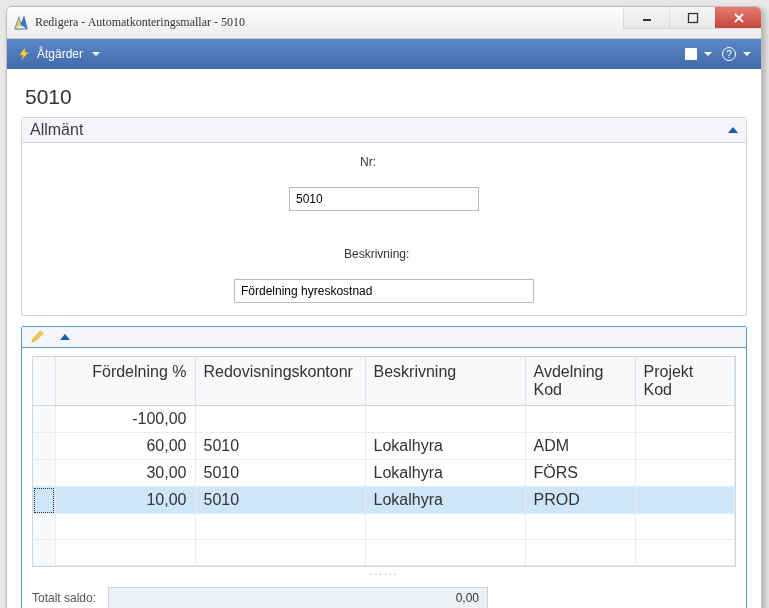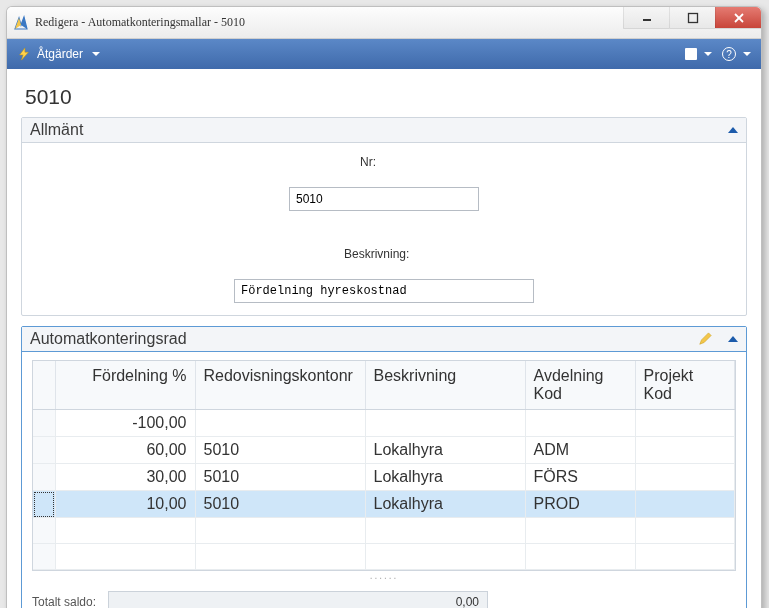--- a/index.html
+++ b/index.html
@@ -45,21 +45,21 @@
     .panel-head.blue { border-color:#5d9ad5; }
     .panel.blue { border-color:#5d9ad5; }
     .chev { width:0; height:0; border-left:5px solid transparent; border-right:5px solid transparent; border-bottom:6px solid #1c5bab; }
     .pencil { width:14px; height:14px; margin-right:8px; }
     .panel-body { padding:12px; font-size:12px; color:#333; }
     .form-row { display:flex; align-items:center; gap:18px;flex-direction:column; }
     .field-label { width:48px; }
     .field-label2 { width:80px; }
     .text-input { border:1px solid #b6bcc4; height:24px; font-size:12px; padding:0 6px; }
     .text-input.nr { width:190px; }
-    .text-input.desc { width:300px;font-family:Liberation Mono, monospace; }
+    .text-input.desc { width:300px; }
     .table-wrap { border:1px solid #cfd6de; }
     table { border-collapse: collapse; width:100%; font-size:16px; color:#333; }
     th { background:#f7f9fb; border-right:1px solid #dfe4ea; border-bottom:1px solid #cfd6de; text-align:left; padding:6px 8px; font-weight:normal; vertical-align:top; height:40px; }
     th:first-child { width:22px; }
     th.col-ford { width:140px; text-align:right;}
     th.col-red { width:170px; }
     th.col-besk { width:160px; }
     th.col-avd { width:110px; }
     td { border-right:1px solid #e8ecef; border-bottom:1px solid #e8ecef; padding:4px 8px; height:26px; }
     td.rowhead { background:#f7f9fb; }
@@ -143,21 +143,20 @@
           <input class="text-input nr" value="5010" style="">
           <span style="width:20px"></span>
           <span class="field-label2">Beskrivning:</span>
           <input class="text-input desc" value="Fördelning hyreskostnad" style="">
         </div>
       </div>
     </div>
 
     <div class="panel blue">
       <div class="panel-head blue">
-        <span>Automatkonteringsrad</span>
         <div class="head-icons">
           <svg class="pencil" viewBox="0 0 16 16">
               <polygon points="2,14 4,9 12,1 15,4 7,12" fill="#f3c64b" stroke="#c79a12" stroke-width="0.6"></polygon>
             </svg>
           <span class="chev"></span>
         </div>
       </div>
 
       <div style="padding:8px 10px 0 10px;">
         <div class="table-wrap">

